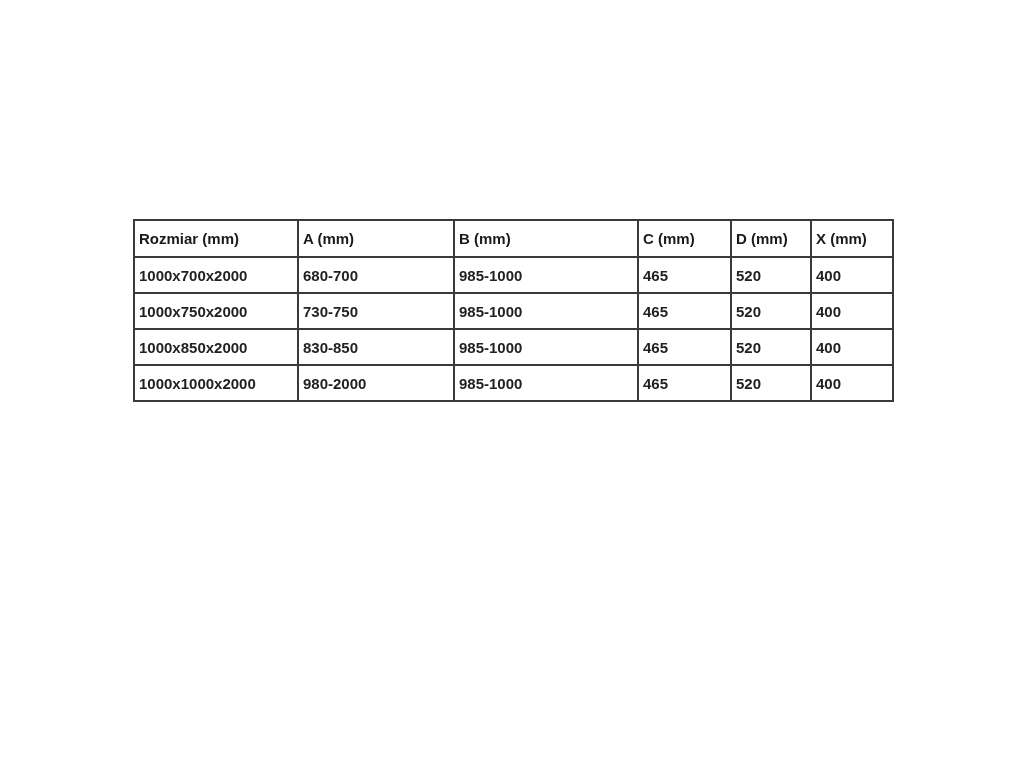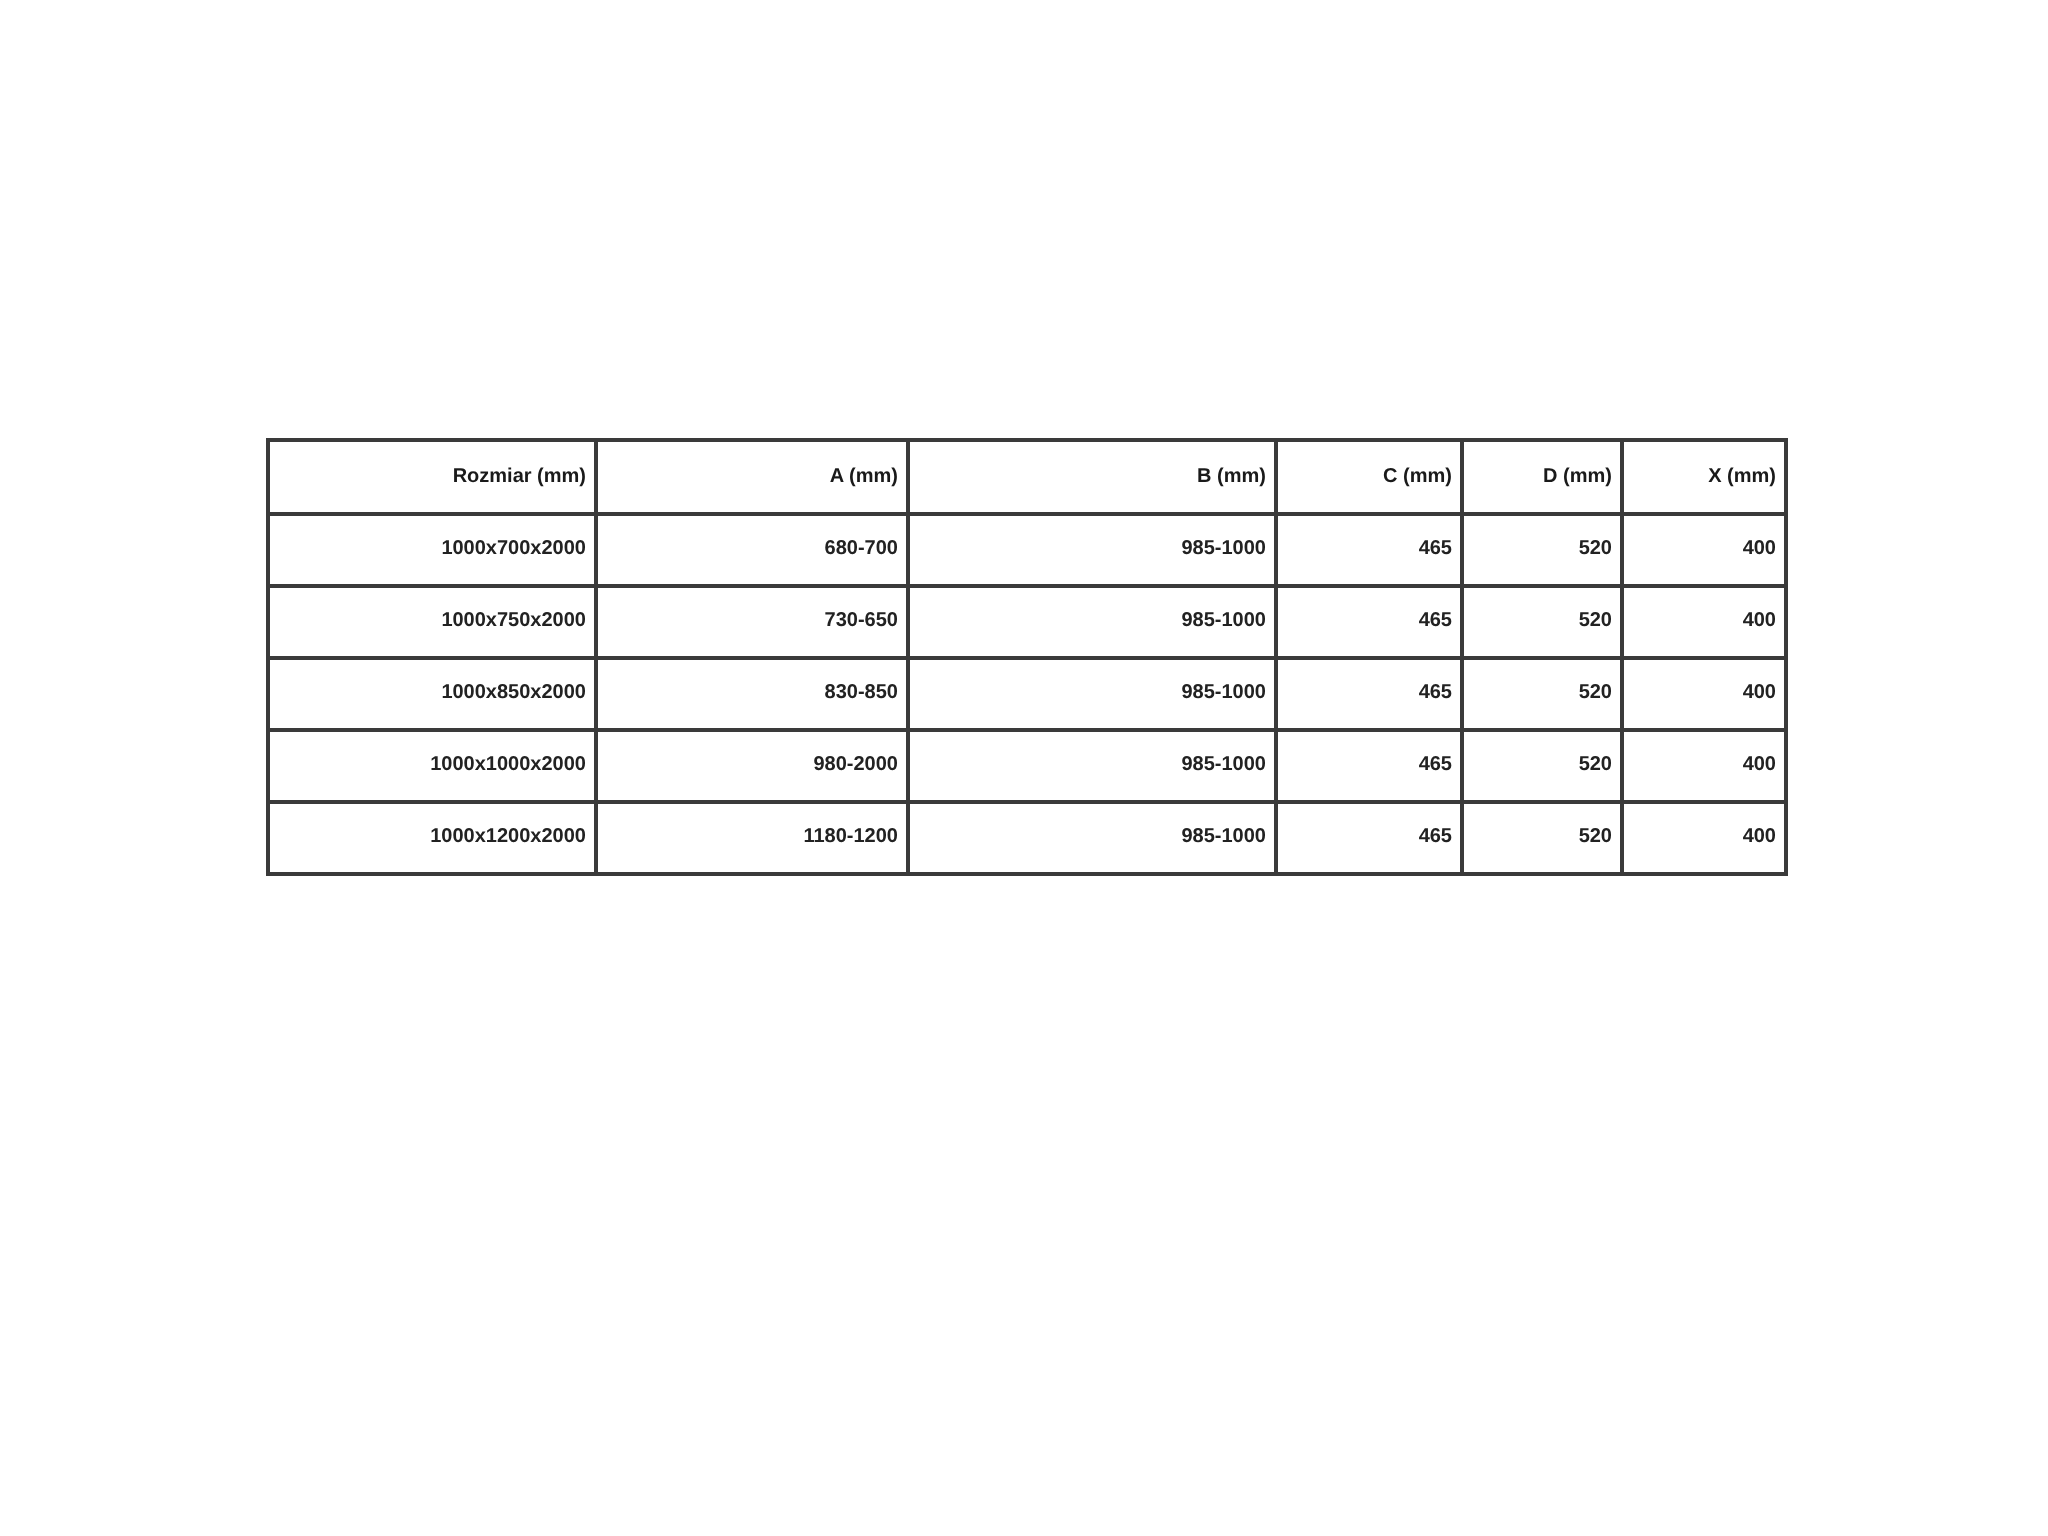--- a/index.html
+++ b/index.html
@@ -21,25 +21,25 @@
   }
   table.spec {
     border-collapse: collapse;
     table-layout: fixed;
     width: 759px;
     background: #ffffff;
   }
   table.spec th,
   table.spec td {
     border: 2px solid #3a3a3a;
-    text-align: right;
+    text-align: left;
     vertical-align: middle;
     padding: 0 4px;
     color: #222222;
-    font-size: 10px;
+    font-size: 15px;
     line-height: 1;
     overflow: hidden;
     white-space: nowrap;
   }
   table.spec th {
     font-weight: bold;
     height: 35px;
     color: #1a1a1a;
   }
   table.spec td {
@@ -80,21 +80,21 @@
         <tr>
           <td>1000x700x2000</td>
           <td>680-700</td>
           <td>985-1000</td>
           <td>465</td>
           <td>520</td>
           <td>400</td>
         </tr>
         <tr>
           <td>1000x750x2000</td>
-          <td>730-650</td>
+          <td>730-750</td>
           <td>985-1000</td>
           <td>465</td>
           <td>520</td>
           <td>400</td>
         </tr>
         <tr>
           <td>1000x850x2000</td>
           <td>830-850</td>
           <td>985-1000</td>
           <td>465</td>
@@ -102,23 +102,15 @@
           <td>400</td>
         </tr>
         <tr>
           <td>1000x1000x2000</td>
           <td>980-2000</td>
           <td>985-1000</td>
           <td>465</td>
           <td>520</td>
           <td>400</td>
         </tr>
-        <tr>
-          <td>1000x1200x2000</td>
-          <td>1180-1200</td>
-          <td>985-1000</td>
-          <td>465</td>
-          <td>520</td>
-          <td>400</td>
-        </tr>
       </tbody>
   </table>
 </div>
 
 </body></html>

